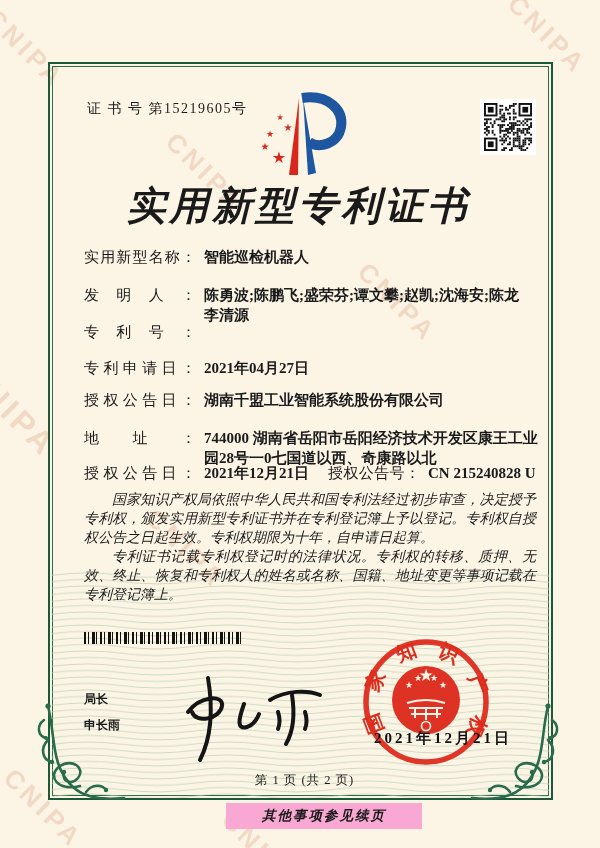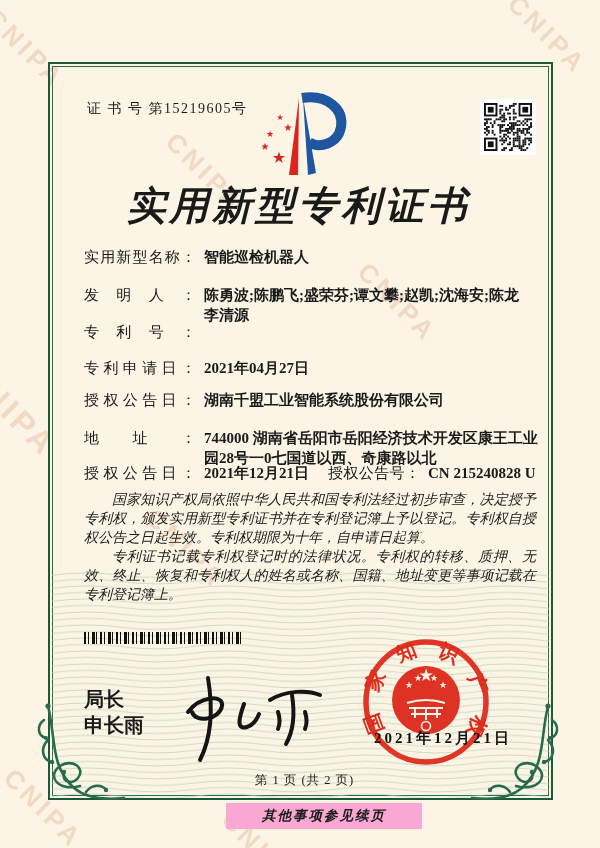--- a/index.html
+++ b/index.html
@@ -38,21 +38,21 @@
   .law{left:84px;top:490px;width:452px;font-size:14px;line-height:19px;font-style:italic;
       text-align:justify;z-index:5;}
   .law p{margin:0;text-indent:2em;font-style:italic;}
   
   .barcode{left:84px;top:632px;width:157px;height:12px;z-index:5;
       background:repeating-linear-gradient(90deg,#111 0 2px,transparent 2px 4px,
       #111 4px 5px,transparent 5px 8px,#111 8px 11px,transparent 11px 12px,
       #111 12px 13px,transparent 13px 16px);}
   
   .director{left:84px;top:686px;font-family:"Liberation Sans","DejaVu Sans",sans-serif;
-      font-weight:bold;font-size:20px;line-height:26px;z-index:6;}
+      font-weight:bold;font-size:12px;line-height:26px;z-index:6;}
   .sig{left:172px;top:668px;width:160px;height:105px;z-index:6;}
   
   .seal{left:360px;top:636px;width:132px;height:132px;z-index:6;}
   .seal-date{left:374px;top:729px;width:180px;font-size:15px;font-weight:bold;
       letter-spacing:3px;color:#101010;z-index:7;white-space:nowrap;}
   
   .pageinfo{left:52px;top:772px;width:505px;text-align:center;font-size:12.5px;
       letter-spacing:1px;z-index:6;}
   .note-box{left:226px;top:803px;width:196px;height:26px;background:#f9a8d4;z-index:5;
       display:flex;align-items:center;justify-content:center;}

